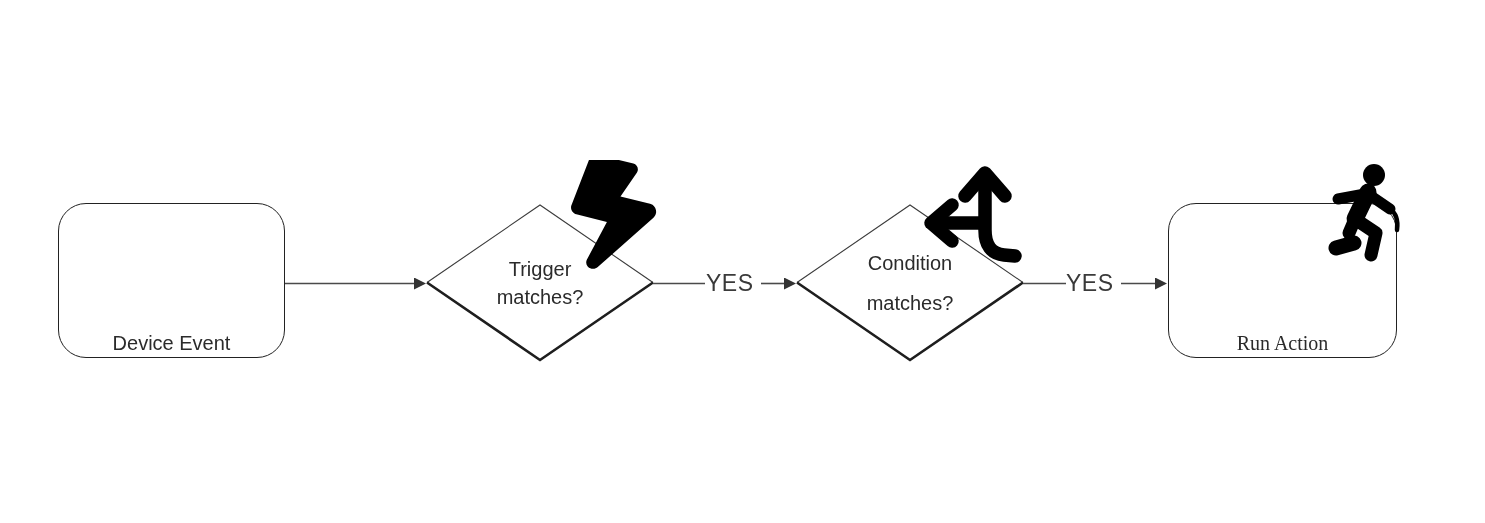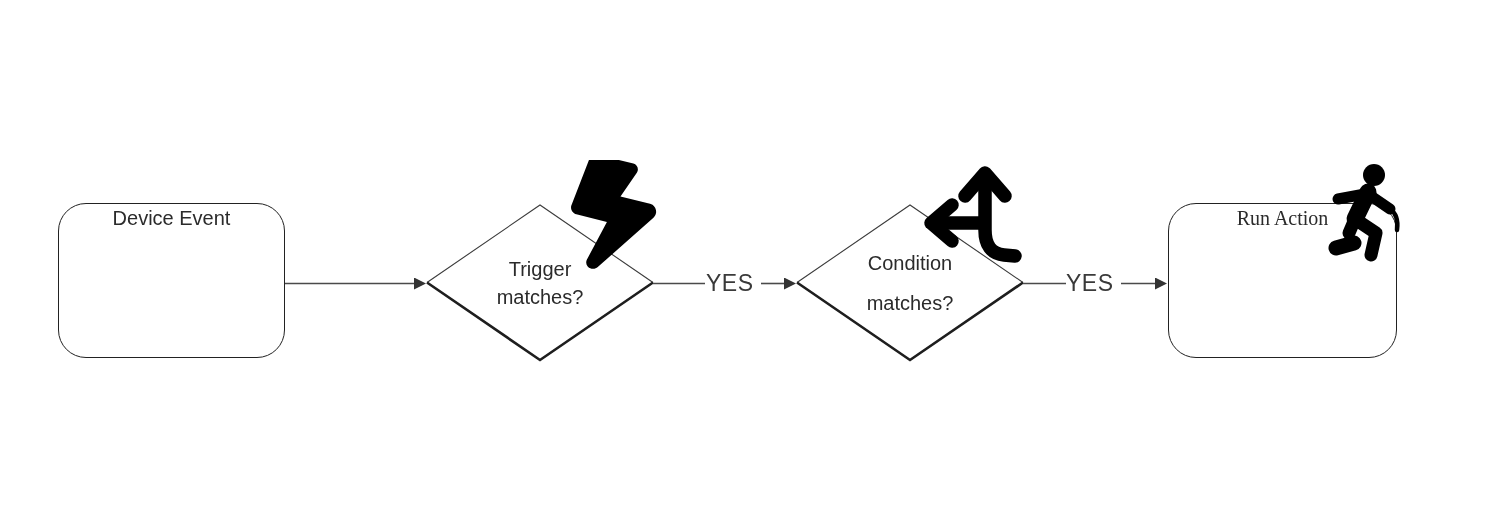--- a/index.html
+++ b/index.html
@@ -9,21 +9,21 @@
     background: #ffffff;
     font-family: "Liberation Sans", "DejaVu Sans", sans-serif;
     overflow: hidden;
   }
   .layer { position: absolute; left: 0; top: 0; }
   .node-rect {
     position: absolute;
     border: 1.4px solid #222222;
     border-radius: 28px;
     background: #ffffff;
-    display: flex; align-items: flex-start; justify-content: center;
+    display: flex; align-items: flex-end; justify-content: center;
     box-sizing: border-box;
   }
   .node-label {
     font-size: 20px; color: #2b2b2b; text-align: center;
     line-height: 28px; white-space: nowrap;
   }
   .diamond-label {
     position: absolute;
     display: flex; flex-direction: column;
     align-items: center; justify-content: center;

